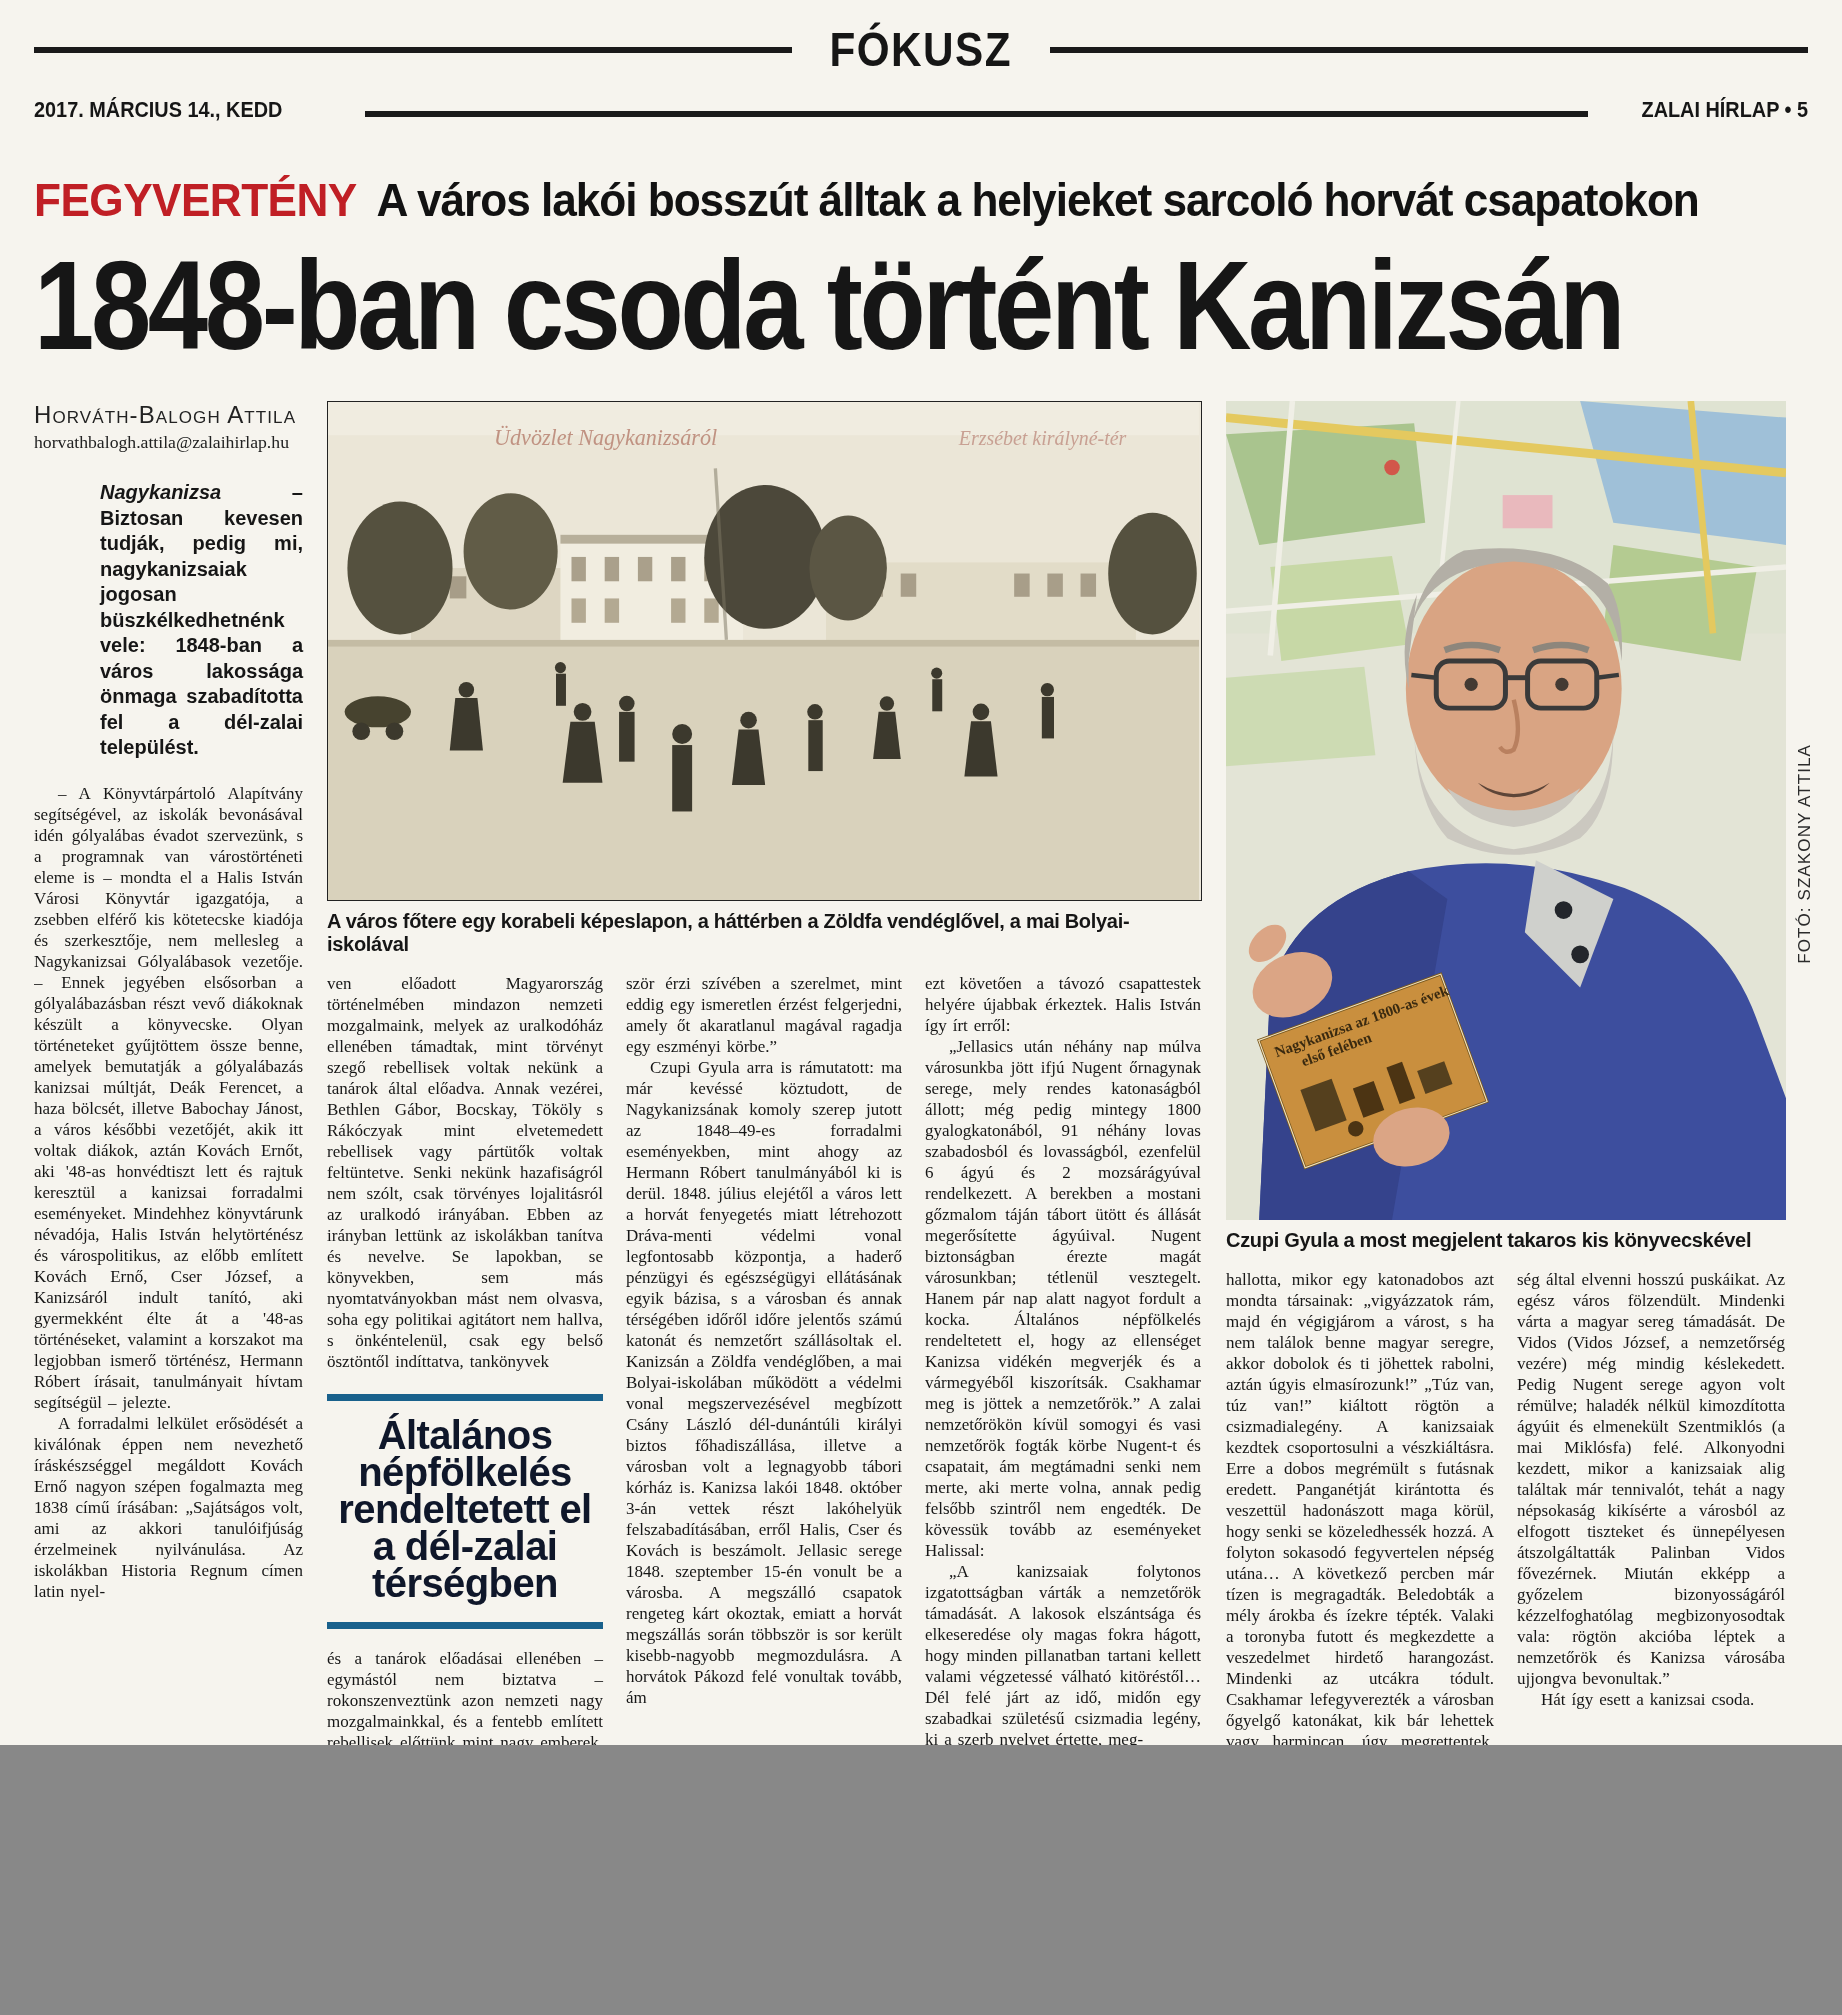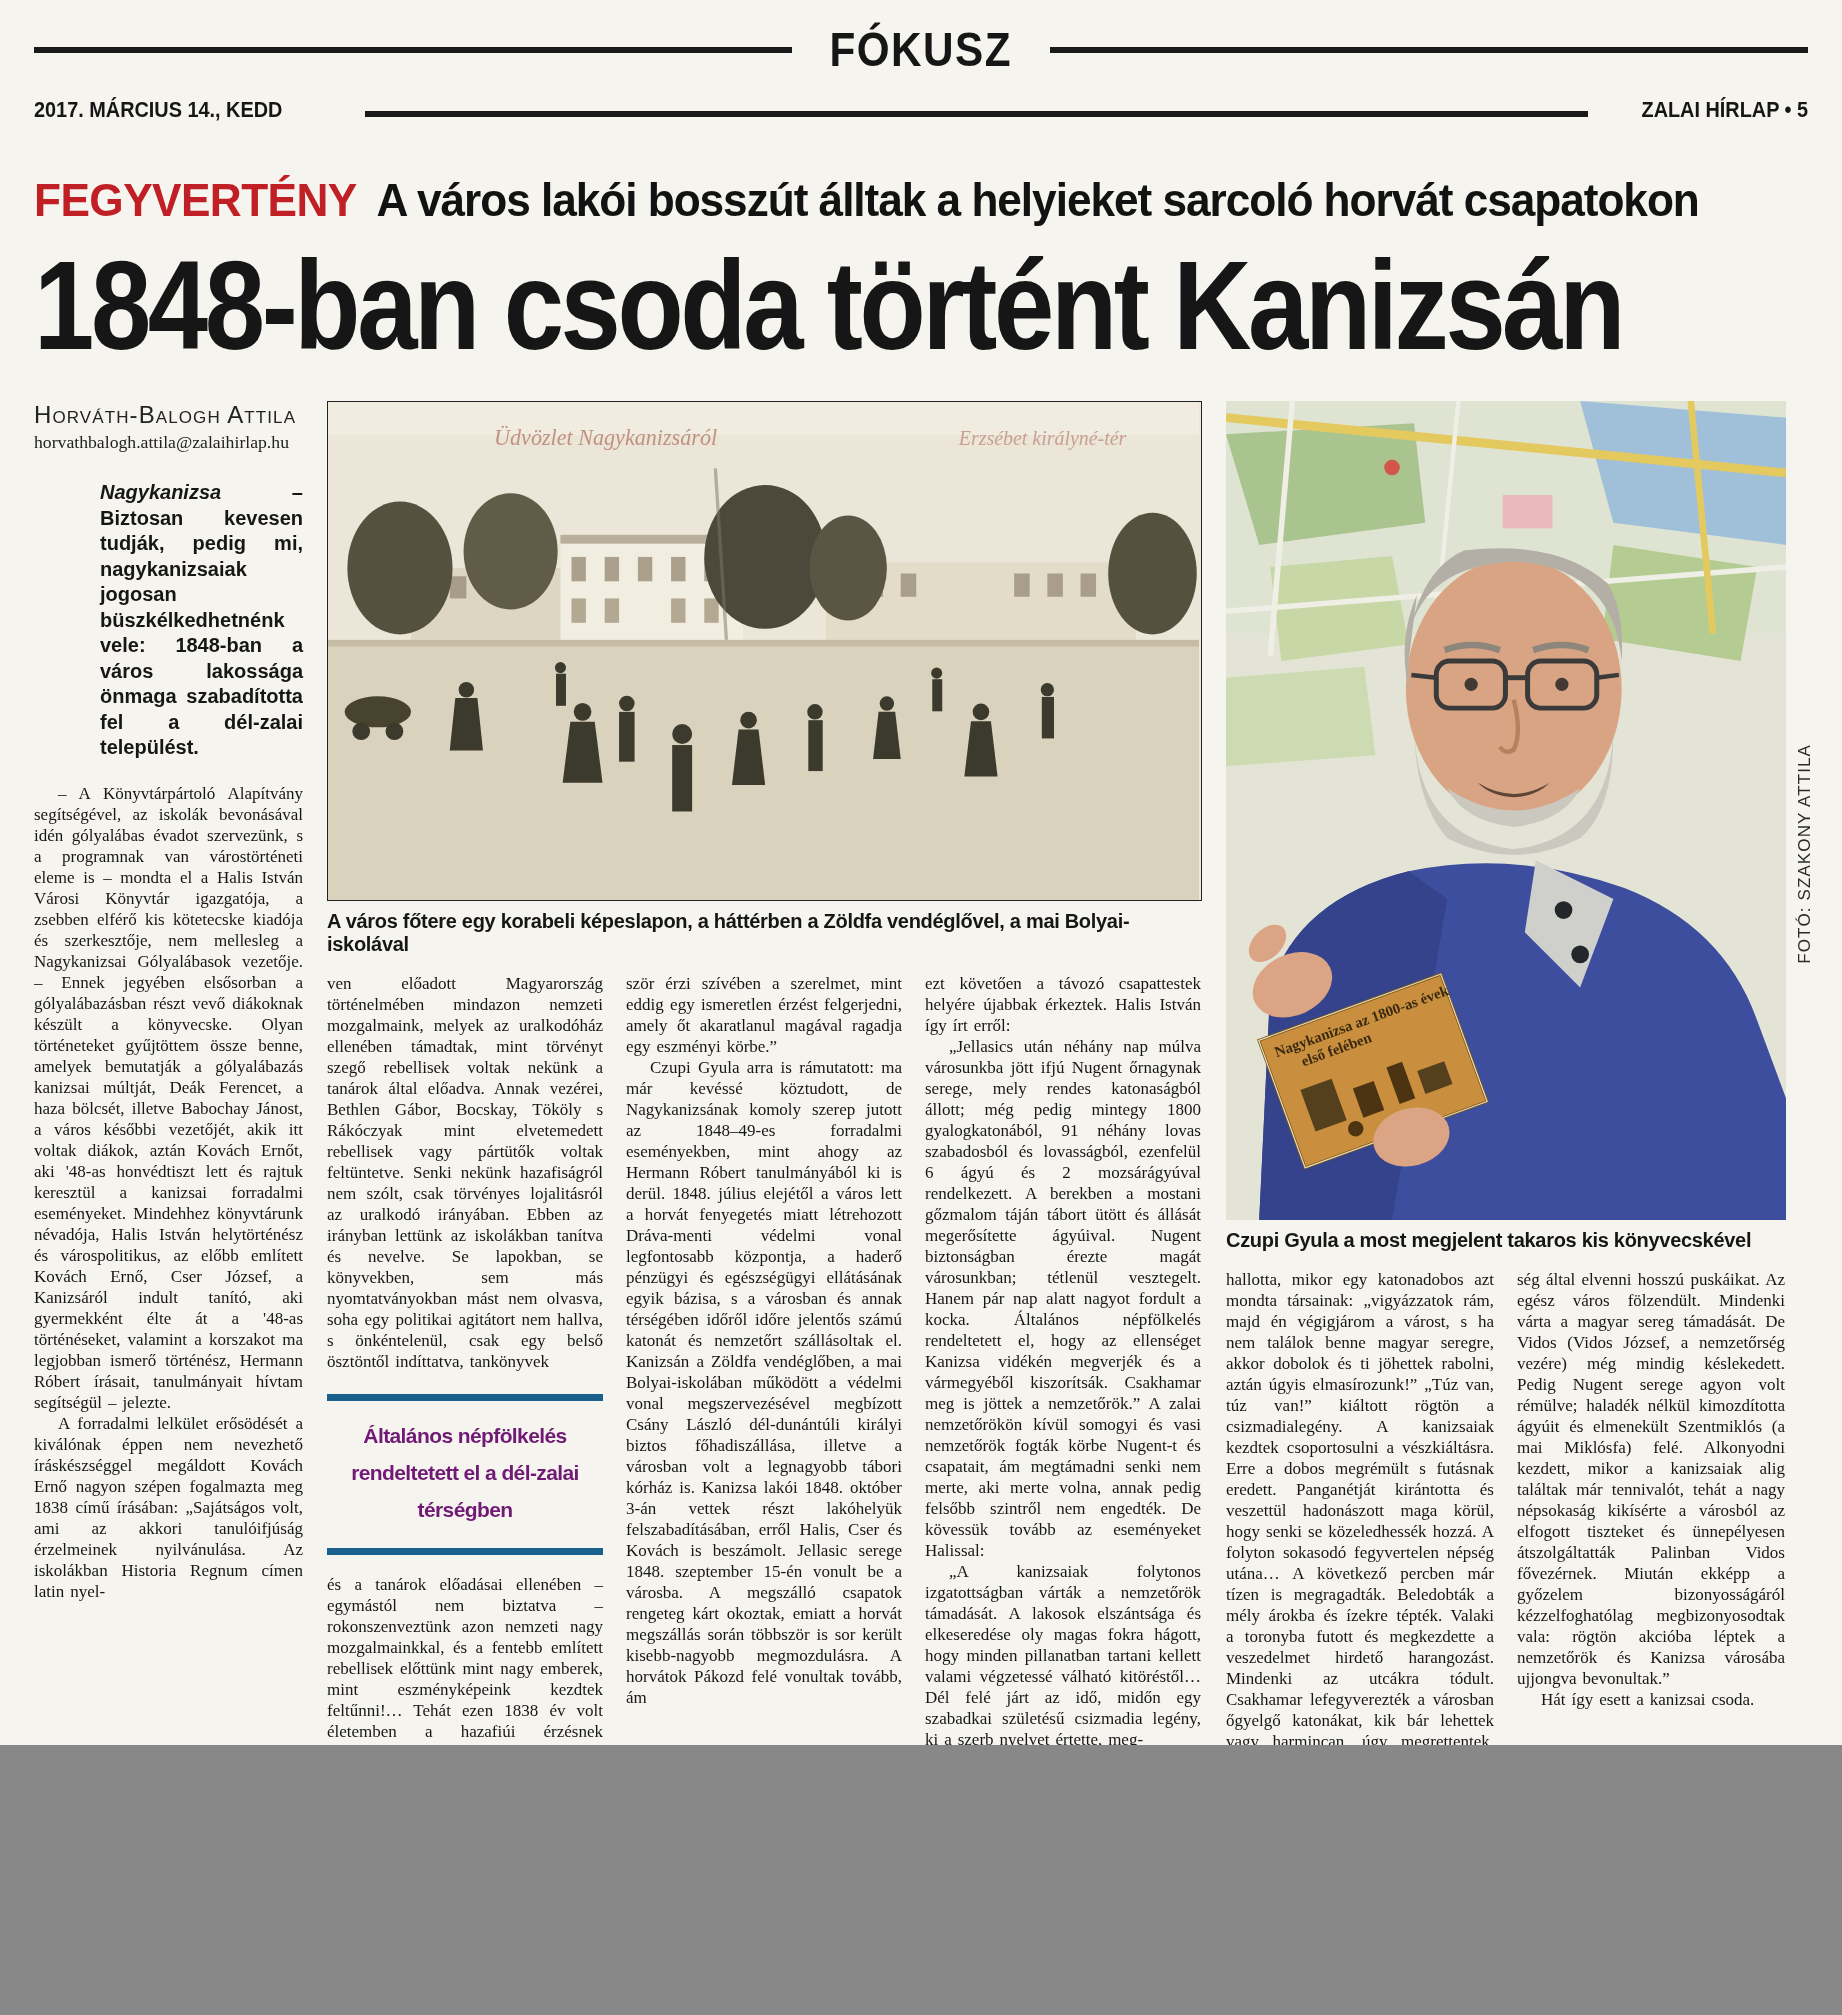--- a/index.html
+++ b/index.html
@@ -60,22 +60,22 @@
   .caption{font-family:"Liberation Sans",sans-serif;font-weight:700;font-size:20px;
     margin:8.9px 0 16.6px 0;letter-spacing:-0.3px;}
   .mid-cols{display:flex;gap:23px;height:1099px;overflow:hidden;}
   .mid-col{width:276px;flex:none;}
   .rgt-cols{display:flex;gap:23px;height:750px;overflow:hidden;}
   .rgt-col{width:268px;flex:none;position:relative;}
   
   .pullquote{
     margin:22px 0 19px 0;padding:16.6px 2.2px 20px 2.2px;text-align:center;
     border-top:7.2px solid #19618c;border-bottom:7.2px solid #19618c;
-    font-family:"Liberation Sans",sans-serif;font-weight:700;font-size:21px;
-    line-height:37px;color:#701a75;letter-spacing:-0.6px;
+    font-family:"Liberation Sans",sans-serif;font-weight:700;font-size:40px;
+    line-height:37px;color:#0f172a;letter-spacing:-0.6px;
   }
   
   .photo-wrap{position:relative;}
   .credit{
     position:absolute;right:-29px;top:343px;
     writing-mode:vertical-rl;transform:rotate(180deg);
     font-family:"Liberation Sans",sans-serif;font-variant:small-caps;
     font-size:17px;letter-spacing:1.1px;color:#2b2b2b;white-space:nowrap;
   }
   

